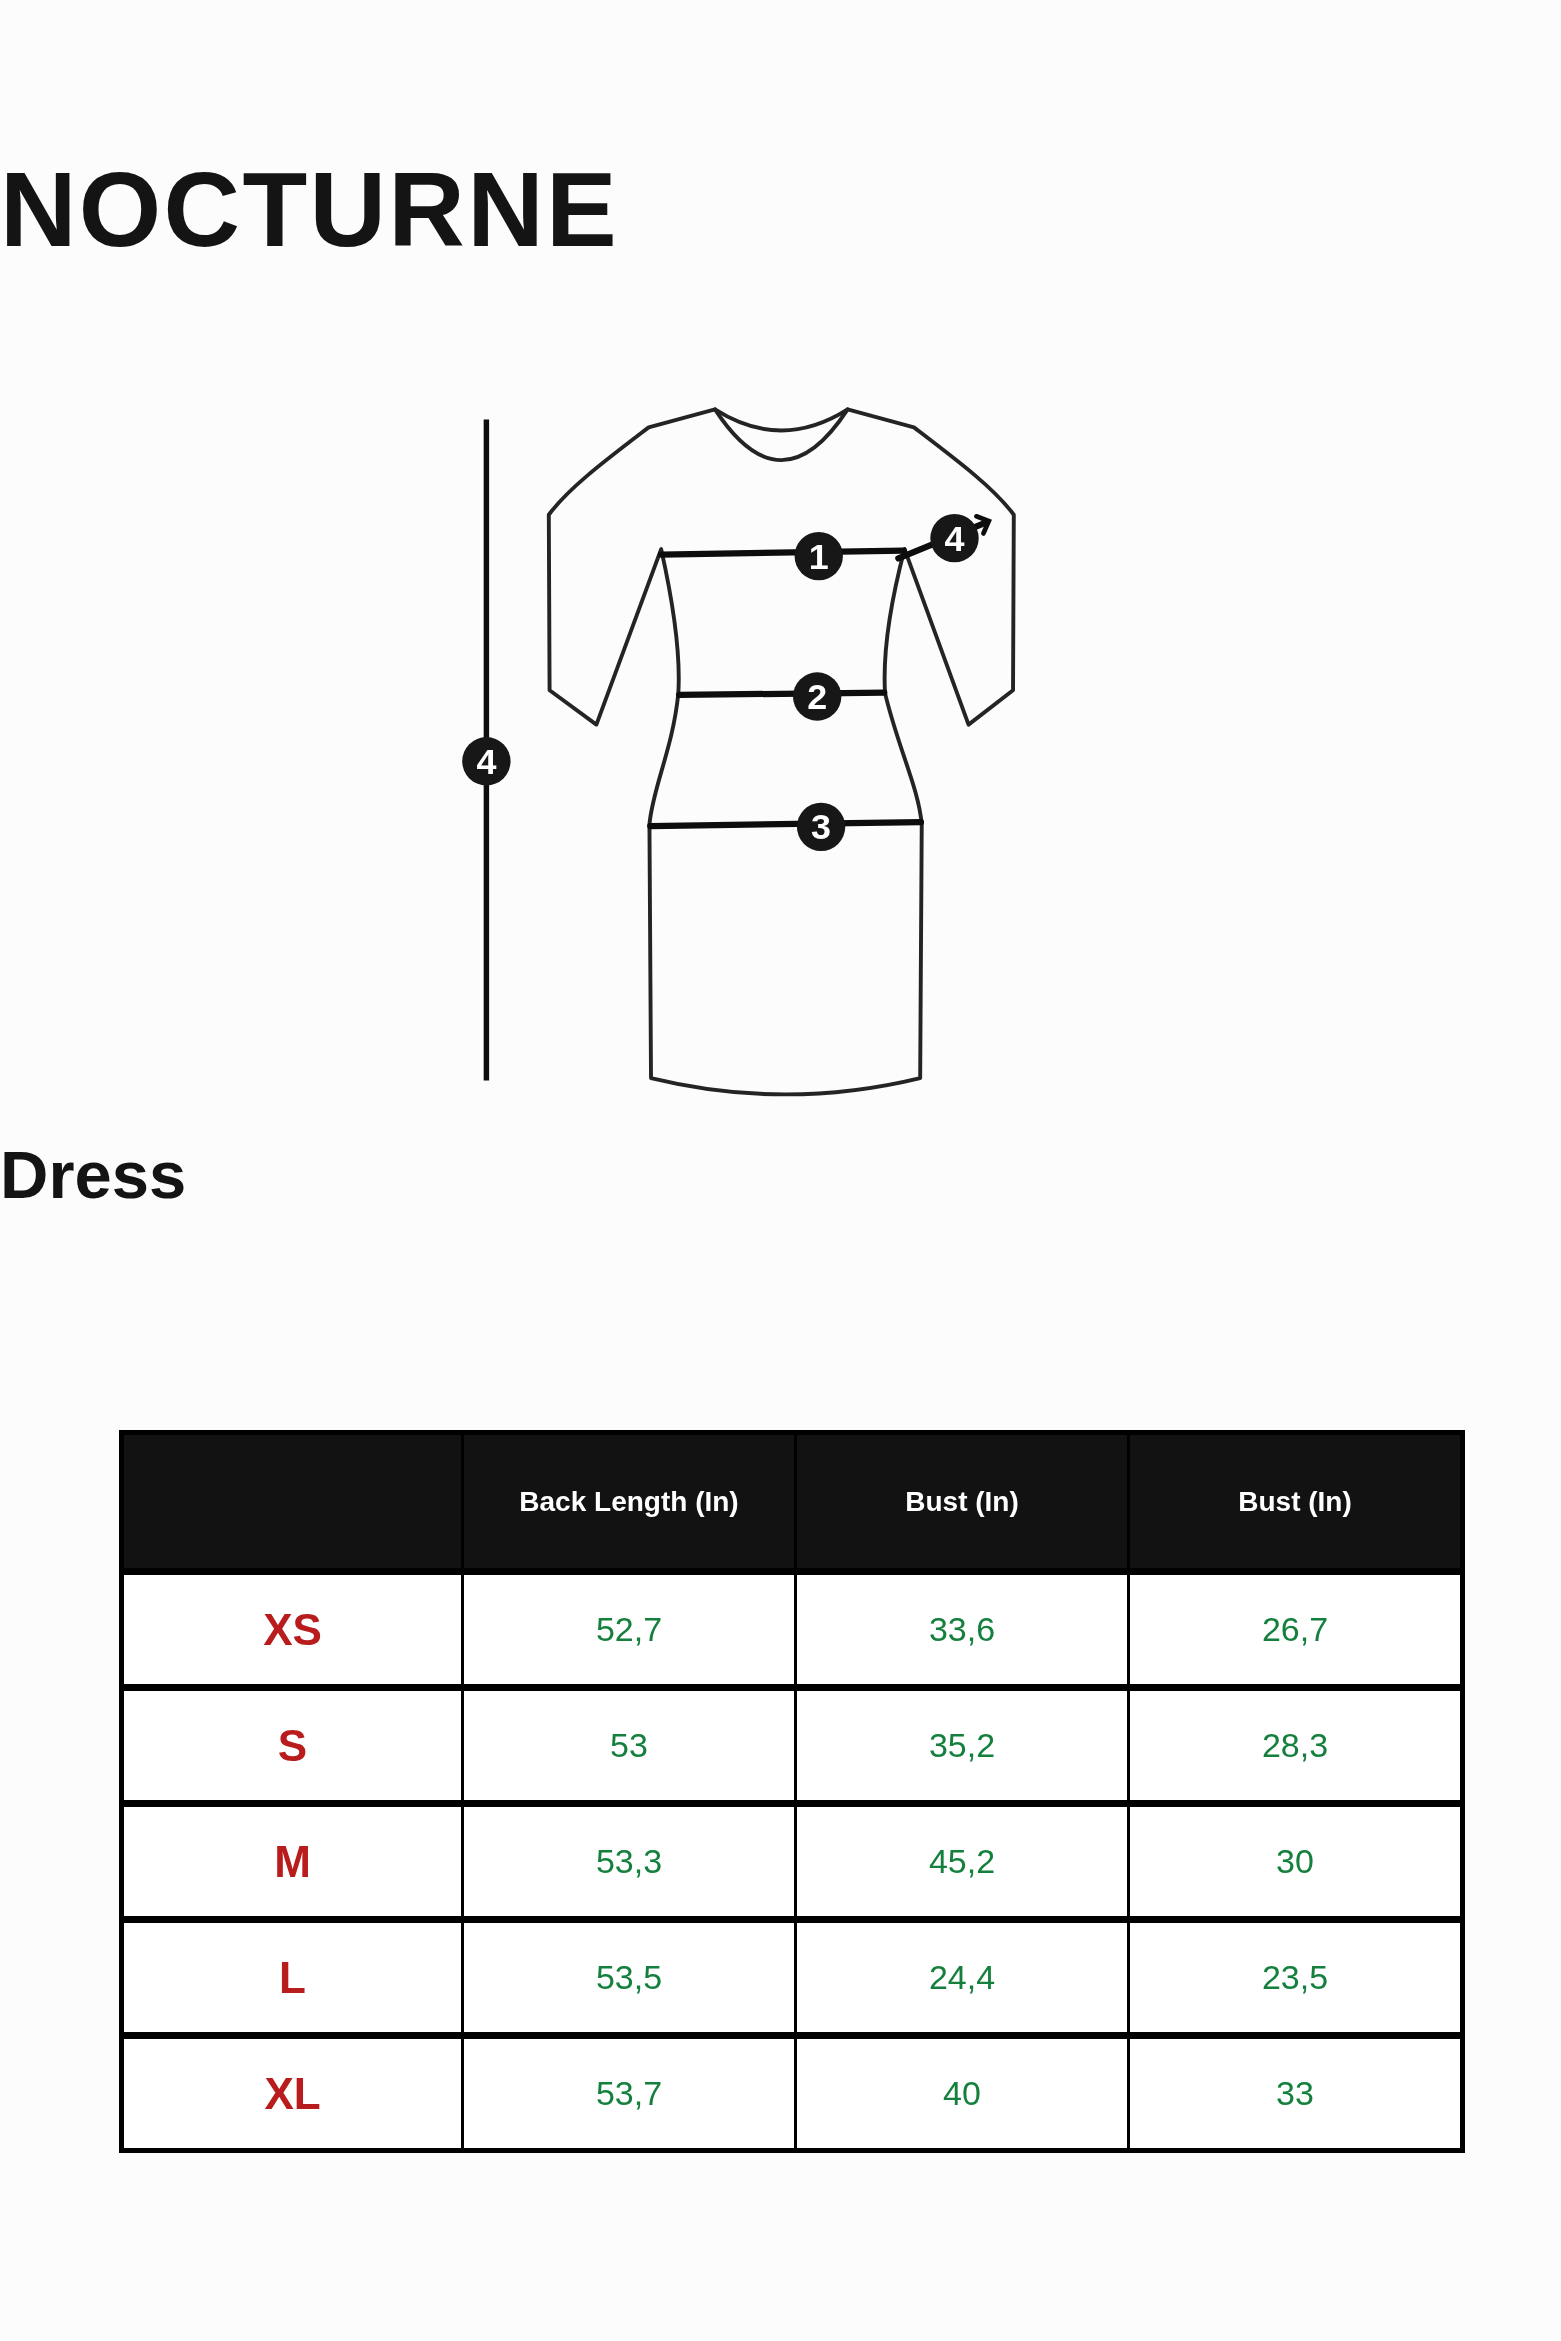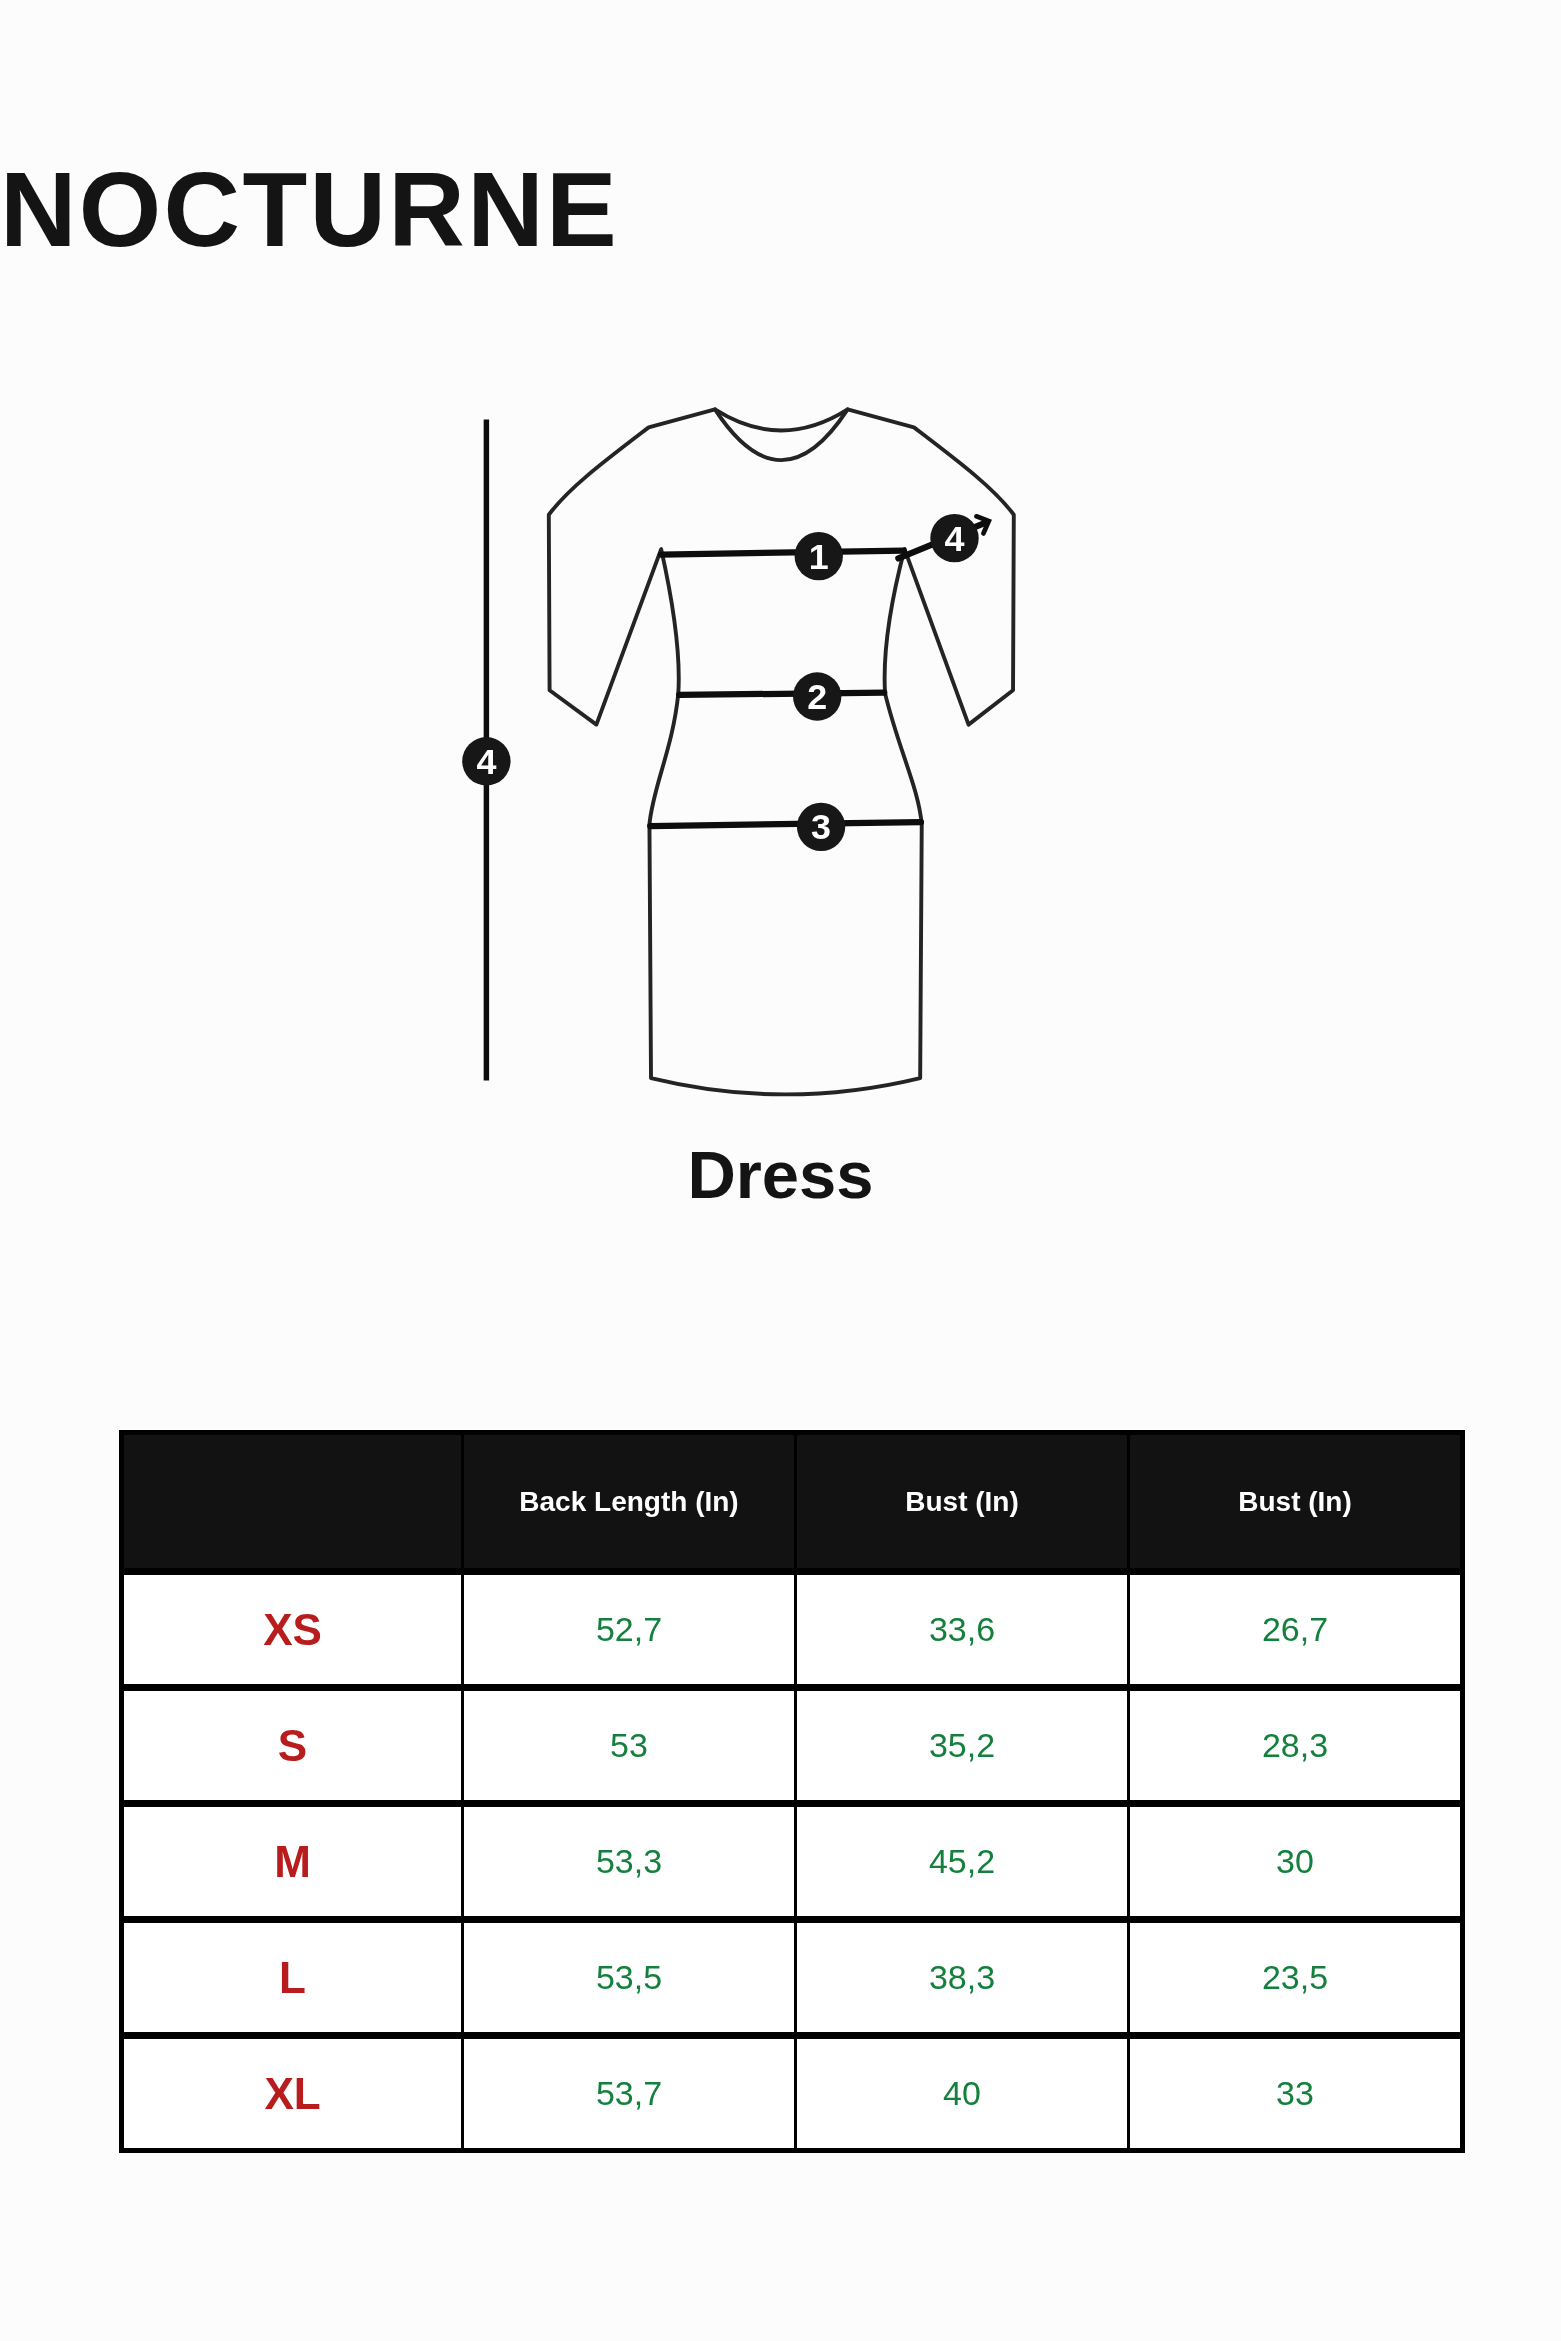--- a/index.html
+++ b/index.html
@@ -39,21 +39,21 @@
     font-family:"Liberation Sans", sans-serif;
     font-size:46px;
     font-weight:bold;
     text-anchor:middle;
   }
 
   .diagram-caption{
     position:absolute;
     top:1141px;left:0;width:1561px;
     margin:0;
-    text-align:center;
+    text-align:left;
     font-size:67px;
     font-weight:bold;
     color:#141414;
     line-height:1;
   }
 
   table.size-table{
     position:absolute;
     left:119px;top:1430px;
     width:1341px;
@@ -191,21 +191,21 @@
       </tr>
       <tr>
         <td class="size-cell">M</td>
         <td>53,3</td>
         <td>45,2</td>
         <td>30</td>
       </tr>
       <tr>
         <td class="size-cell">L</td>
         <td>53,5</td>
-        <td>38,3</td>
+        <td>24,4</td>
         <td>23,5</td>
       </tr>
       <tr>
         <td class="size-cell">XL</td>
         <td>53,7</td>
         <td>40</td>
         <td>33</td>
       </tr>
     </tbody>
   </table>

